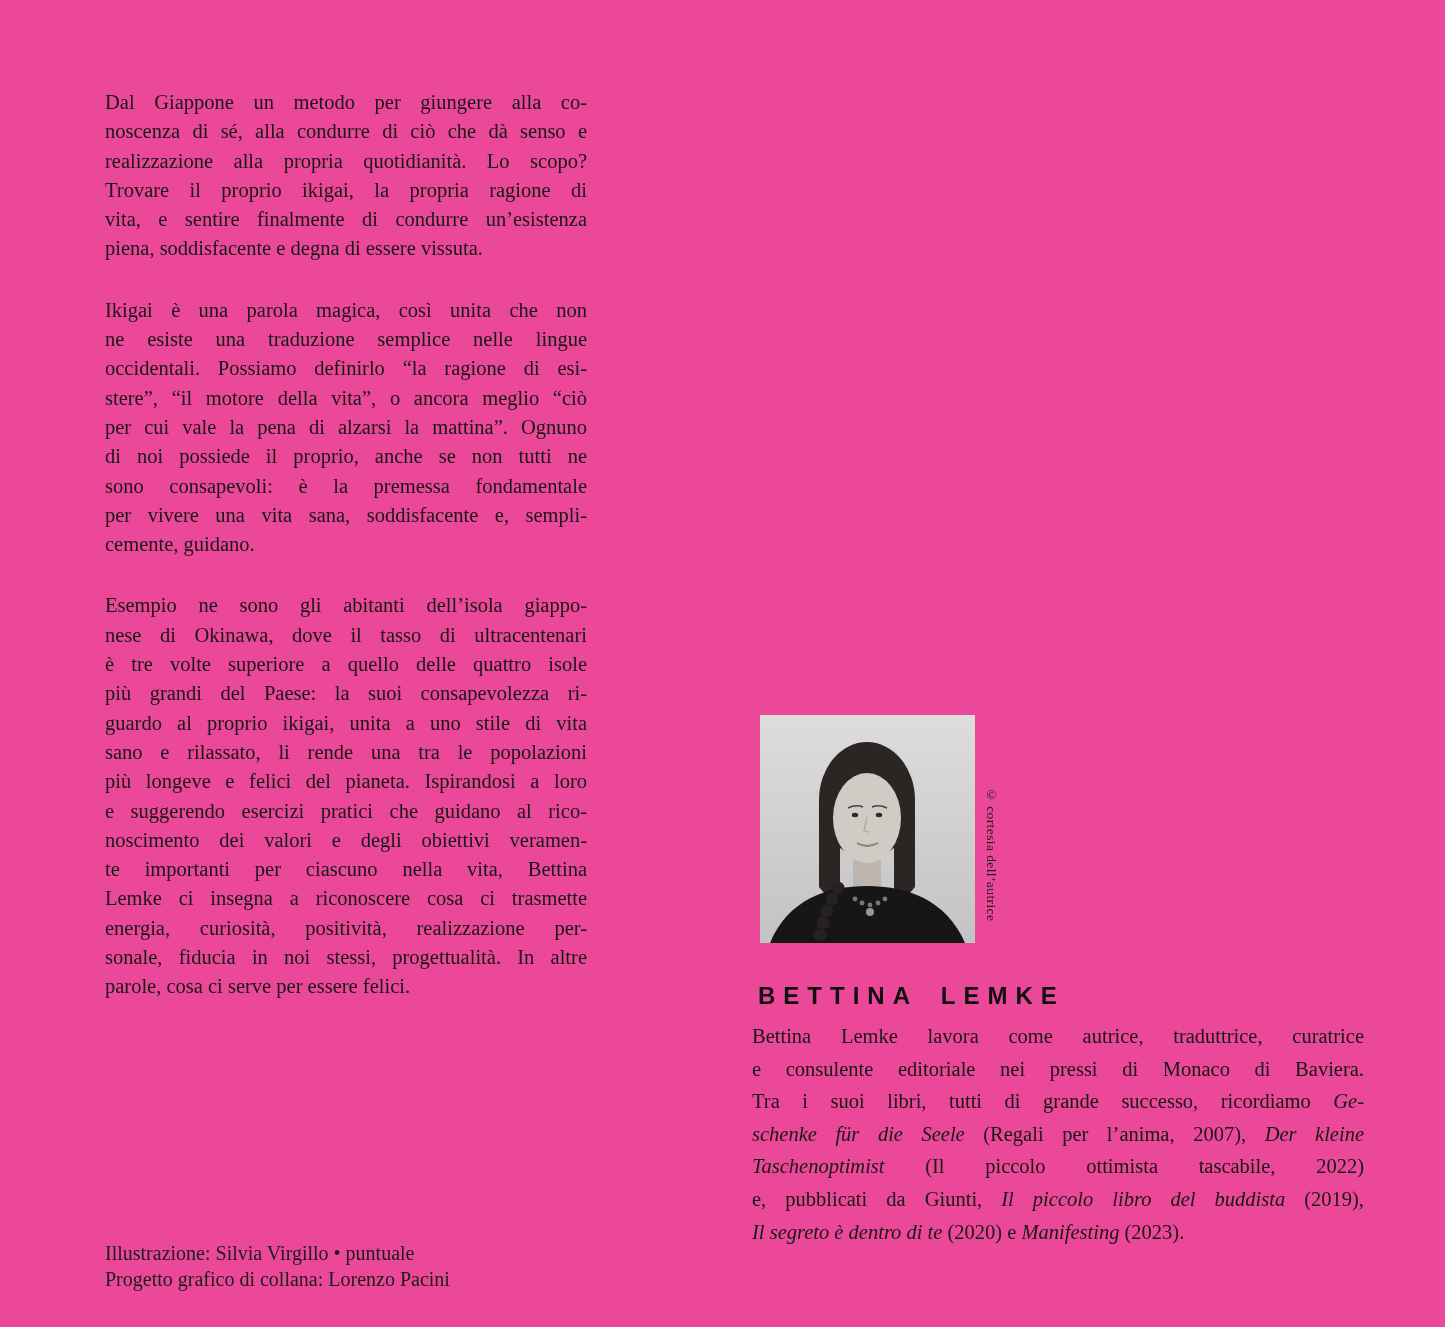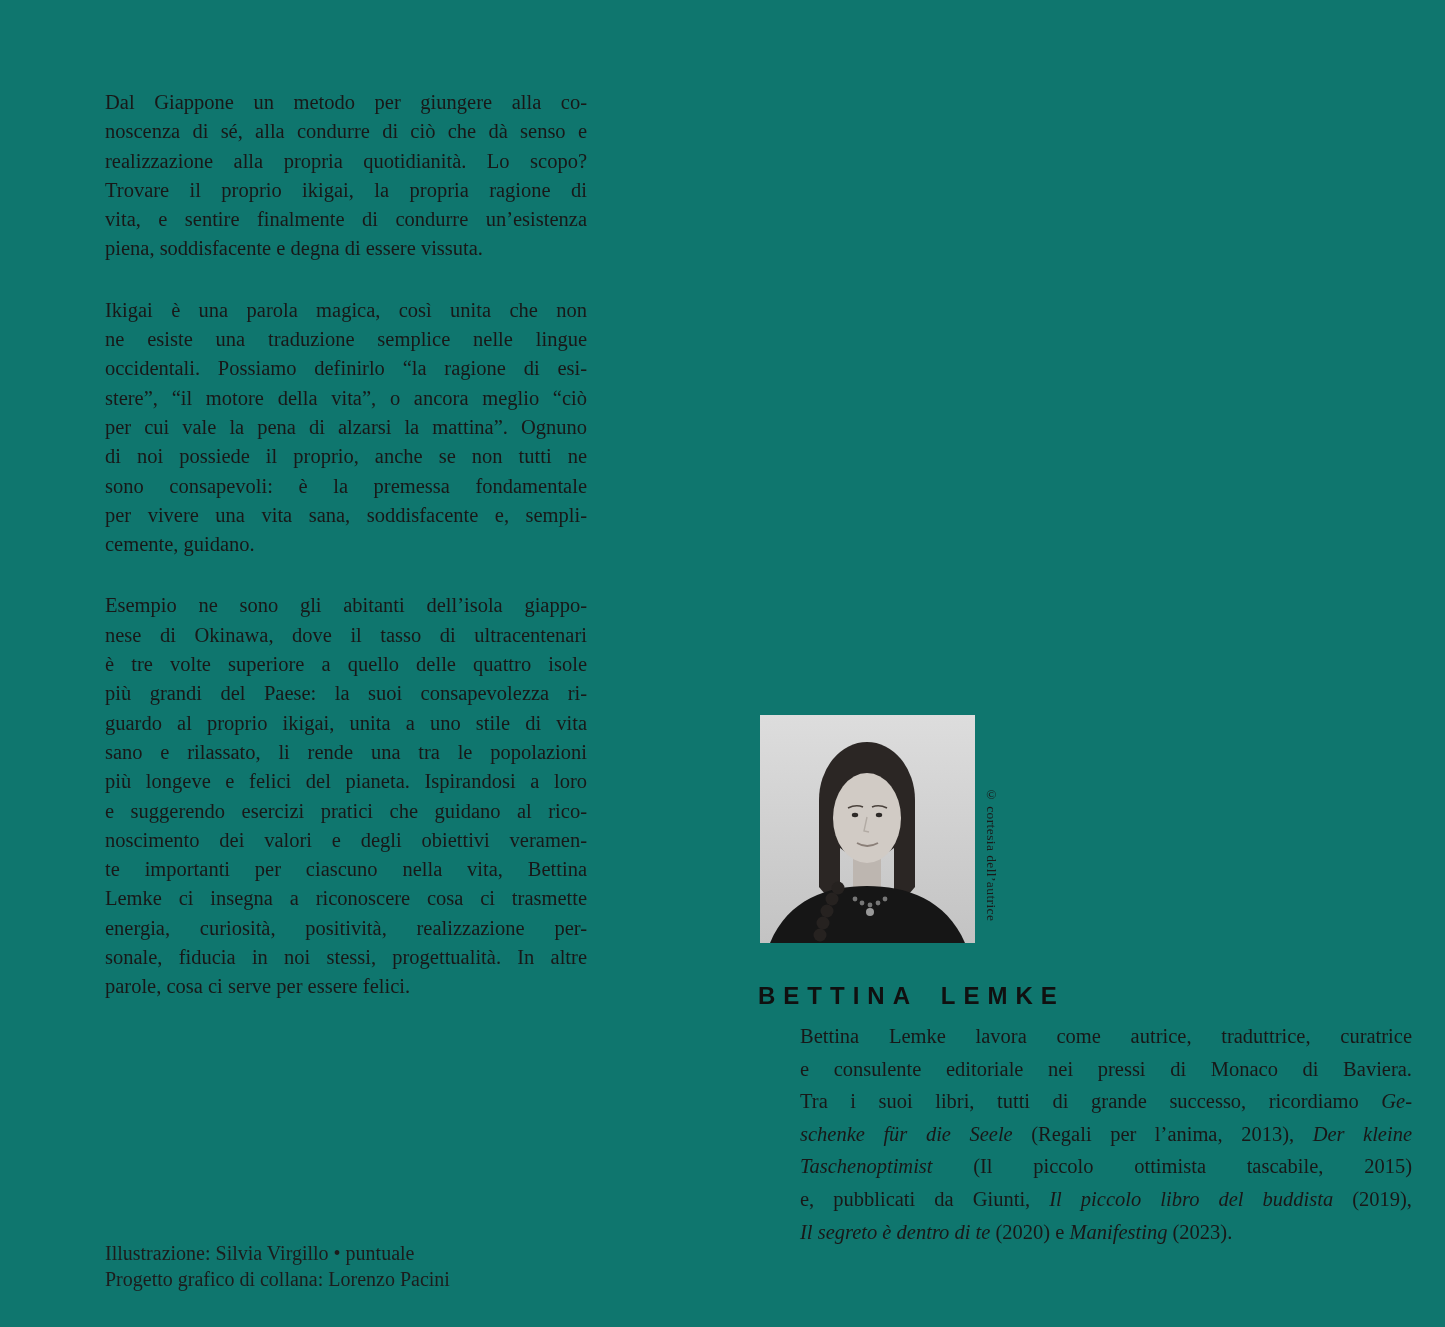--- a/index.html
+++ b/index.html
@@ -1,18 +1,18 @@
 <!DOCTYPE html>
 <html><head>
 <meta charset="utf-8">
 <style>
   html,body { margin:0; padding:0; background:#ffffff; }
   .page {
     position:relative; width:1445px; height:1327px;
-    background:#0f766e; overflow:hidden;
+    background:#ec4899; overflow:hidden;
     font-family:"Liberation Serif", serif; color:#181818;
   }
   
   .leftcol { position:absolute; left:105px; top:88px; width:482px;
              font-size:20.5px; line-height:29.3px; }
   .para { margin:0 0 32px 0; }
   .tline { text-align:justify; text-align-last:justify; }
   .tline.last { text-align-last:left; }
   .it { font-style:italic; }
   
@@ -24,21 +24,21 @@
   
   .photo-credit { position:absolute; left:983px; top:787px;
                   writing-mode:vertical-rl; font-size:13.5px;
                   letter-spacing:0.4px; color:#1a1a1a; }
   
   .author-heading { position:absolute; left:758px; top:982px;
                     font-family:"Liberation Sans", sans-serif;
                     font-weight:700; font-size:24px; letter-spacing:8px;
                     word-spacing:9px; color:#101010; white-space:nowrap; }
   
-  .bio { position:absolute; left:800px; top:1020px; width:612px;
+  .bio { position:absolute; left:752px; top:1020px; width:612px;
          font-size:20.5px; line-height:32.6px; }
 </style>
 </head>
 <body>
 
 <div class="page">
 
   <div class="leftcol">
     <div class="para">
         <div class="tline"><span>Dal Giappone un metodo per giungere alla co-</span></div>
@@ -128,19 +128,19 @@
   </div>
 
   <div class="photo-credit">© cortesia dell’autrice</div>
 
   <div class="author-heading">BETTINA LEMKE</div>
 
   <div class="bio">
       <div class="tline"><span>Bettina Lemke lavora come autrice, traduttrice, curatrice</span></div>
       <div class="tline"><span>e consulente editoriale nei pressi di Monaco di Baviera.</span></div>
       <div class="tline"><span>Tra i suoi libri, tutti di grande successo, ricordiamo </span><span class="it">Ge-</span></div>
-      <div class="tline"><span class="it">schenke für die Seele</span><span> (Regali per l’anima, 2013), </span><span class="it">Der kleine</span></div>
-      <div class="tline"><span class="it">Taschenoptimist</span><span> (Il piccolo ottimista tascabile, 2015)</span></div>
+      <div class="tline"><span class="it">schenke für die Seele</span><span> (Regali per l’anima, 2007), </span><span class="it">Der kleine</span></div>
+      <div class="tline"><span class="it">Taschenoptimist</span><span> (Il piccolo ottimista tascabile, 2022)</span></div>
       <div class="tline"><span>e, pubblicati da Giunti, </span><span class="it">Il piccolo libro del buddista</span><span> (2019),</span></div>
       <div class="tline last"><span class="it">Il segreto è dentro di te</span><span> (2020) e </span><span class="it">Manifesting</span><span> (2023).</span></div>
     </div>
 
 </div>
 
 </body></html>

